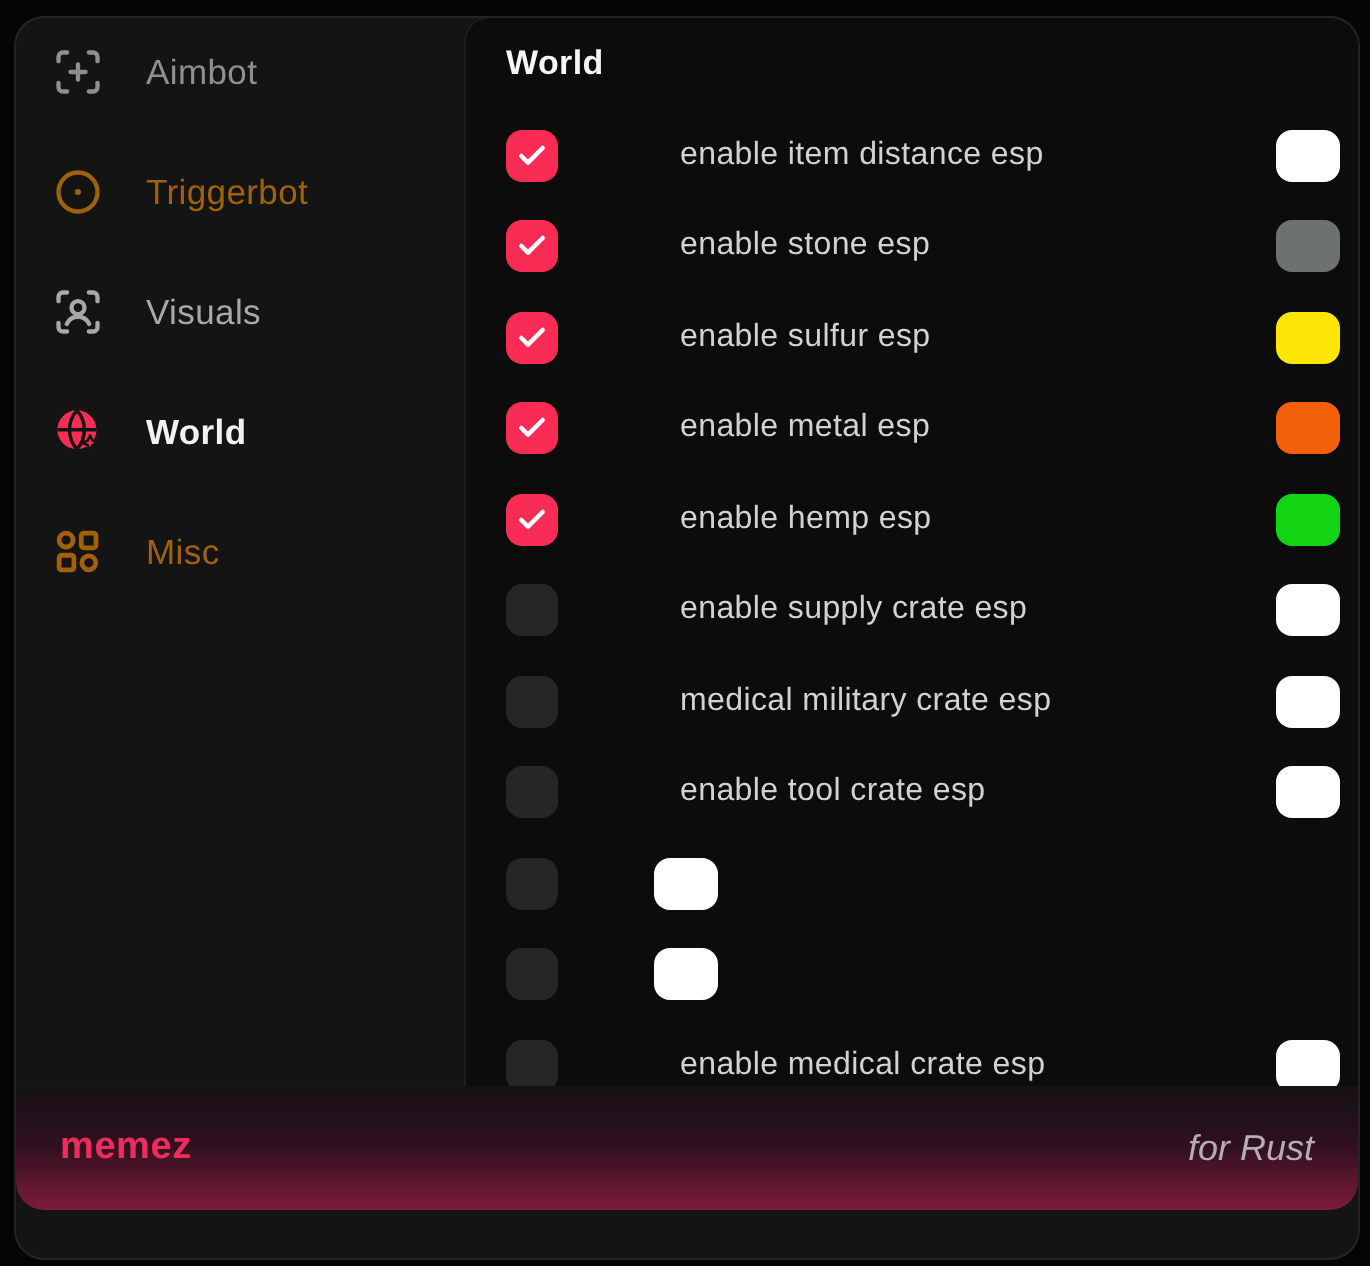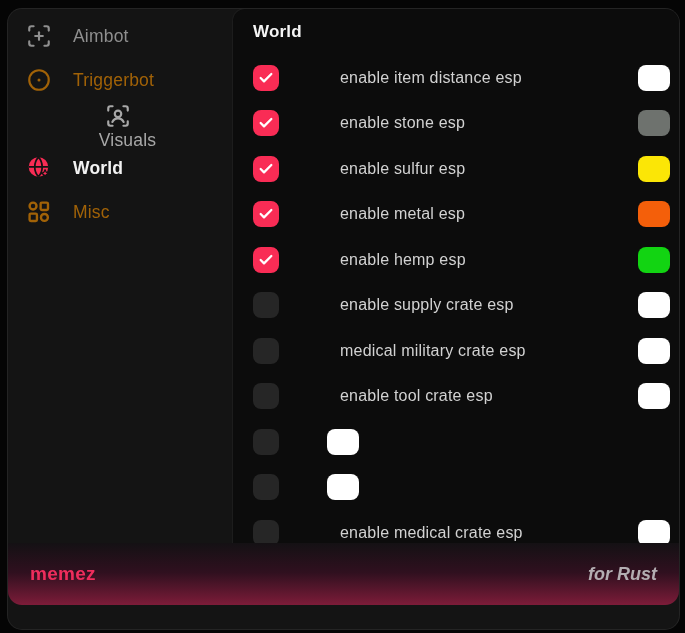--- a/index.html
+++ b/index.html
@@ -12,33 +12,33 @@
   .window {
     position:absolute; left:8px; top:9px; width:671px; height:620px;
     background:#141414; border-radius:14px;
     box-shadow:0 0 0 1px #242424;
     overflow:hidden;
   }
   
   .sidebar {
     position:absolute; left:0; top:0; width:202px; height:558px;
     padding:5px 0 0 17px;
-    display:flex; flex-direction:column; 
+    display:flex; flex-direction:column; gap:16px;
   }
   .side-item {
     display:flex; align-items:center; height:44px; cursor:pointer;
   }
   .side-item .icon {
     width:28px; height:28px; display:flex; align-items:center; justify-content:center;
     flex:0 0 28px;
   }
   .side-item .icon svg { width:26px; height:26px; }
   .side-item .lbl { margin-left:20px; font-size:17.5px; font-weight:500; letter-spacing:.2px; }
   .side-item.normal  { color:#8f8f8f; }
-  .side-item.bright  { color:#a8a8a8;flex-direction:column; }
+  .side-item.bright  { color:#a8a8a8; }
   .side-item.muted   { color:#a16207; }
   .side-item.active  { color:#f2f2f2; }
   .side-item.active .lbl { font-weight:600; }
   
   .panel {
     position:absolute; left:225px; top:0; width:447px; height:557px;
     background:#0c0c0c; border-radius:12px;
     box-shadow:0 0 0 1px #1d1d1d;
     overflow:hidden;
   }
@@ -68,21 +68,21 @@
   }
   
   .bottombar {
     position:absolute; left:0; top:534px; width:100%; height:62px;
     background:linear-gradient(180deg,#141114 0%, #30101f 48%, #7d1c39 100%);
     border-radius:0 0 14px 14px;
     display:flex; align-items:center; justify-content:space-between;
     padding:0 22px;
   }
   .brand { font-size:19px; font-weight:700; color:#ee2d5c; letter-spacing:.3px; }
-  .brand-suffix { font-size:18px; font-weight:700; font-style:italic; color:#b3aeb2; }
+  .brand-suffix { font-size:18px; font-weight:400; font-style:italic; color:#b3aeb2; }
 </style>
 </head>
 <body>
 
 <div class="window">
 
   <nav class="sidebar">
   <div class="side-item normal">
     <span class="icon">
           <svg viewBox="0 0 24 24" fill="none" stroke="currentColor" stroke-width="2" stroke-linecap="round" stroke-linejoin="round">

